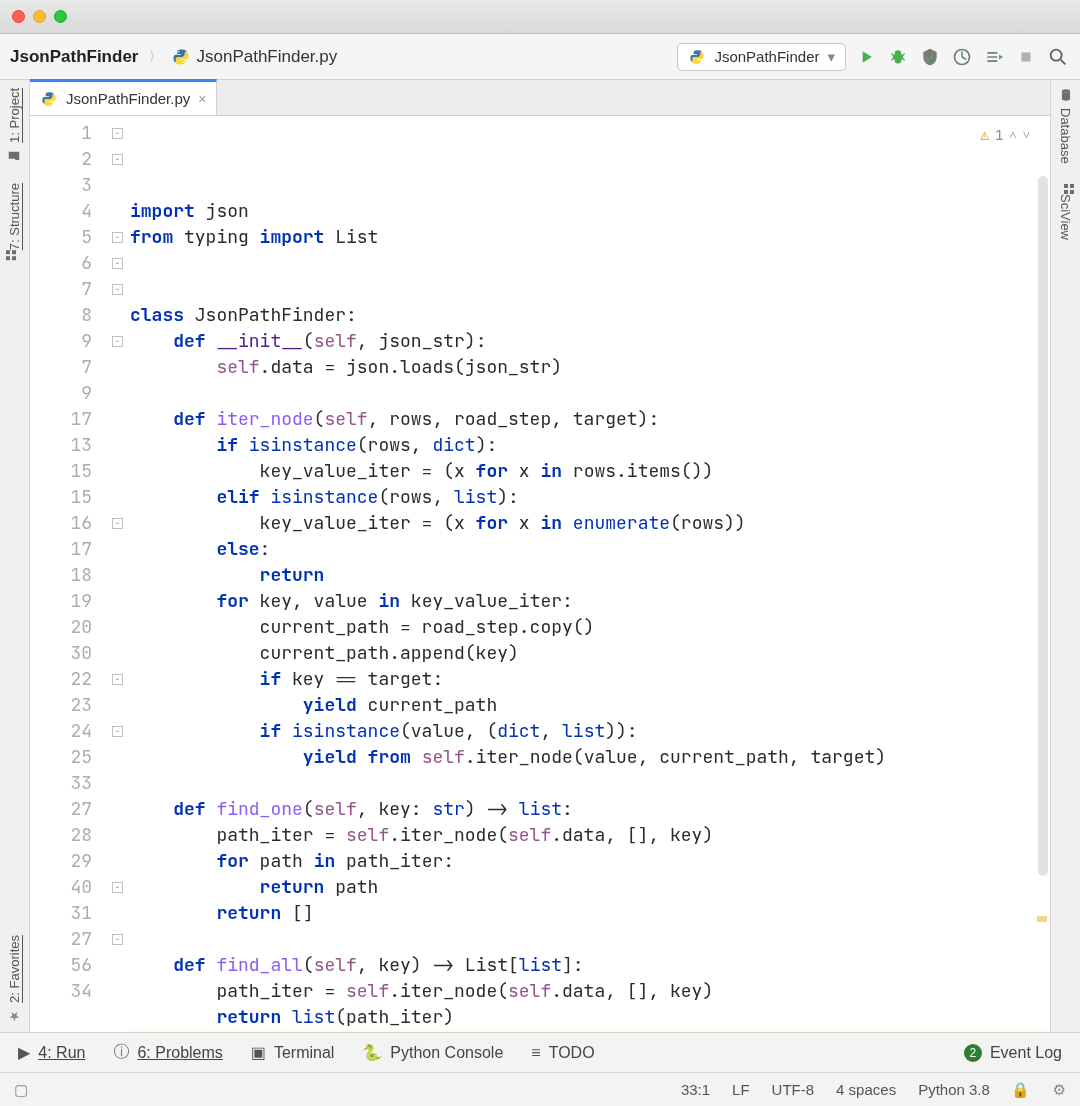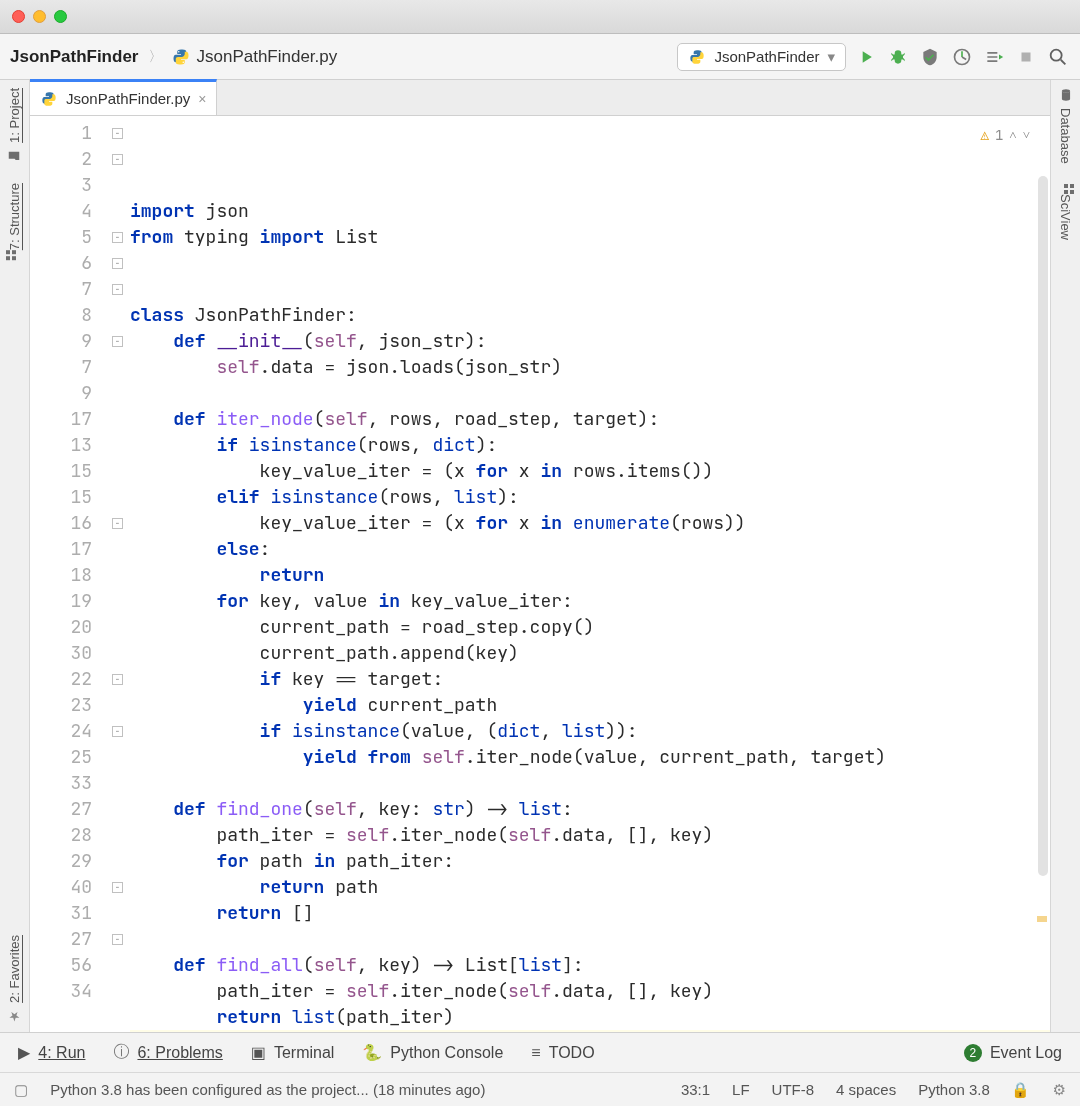--- a/index.html
+++ b/index.html
@@ -293,21 +293,20 @@
     </div>
   <div class="spacer"></div>
   <div class="item">
       <span class="evbadge">2</span>
       <span>Event Log</span>
     </div>
 </div>
 
 <div class="status">
   <span class="hover-icon">▢</span>
-  <span>Python 3.8 has been configured as the project... (18 minutes ago)</span>
   <div class="spacer"></div>
   <span>33:1</span>
   <span>LF</span>
   <span>UTF-8</span>
   <span>4 spaces</span>
   <span>Python 3.8</span>
   <span class="hover-icon">🔒</span>
   <span class="hover-icon">⚙</span>
 </div>
 

